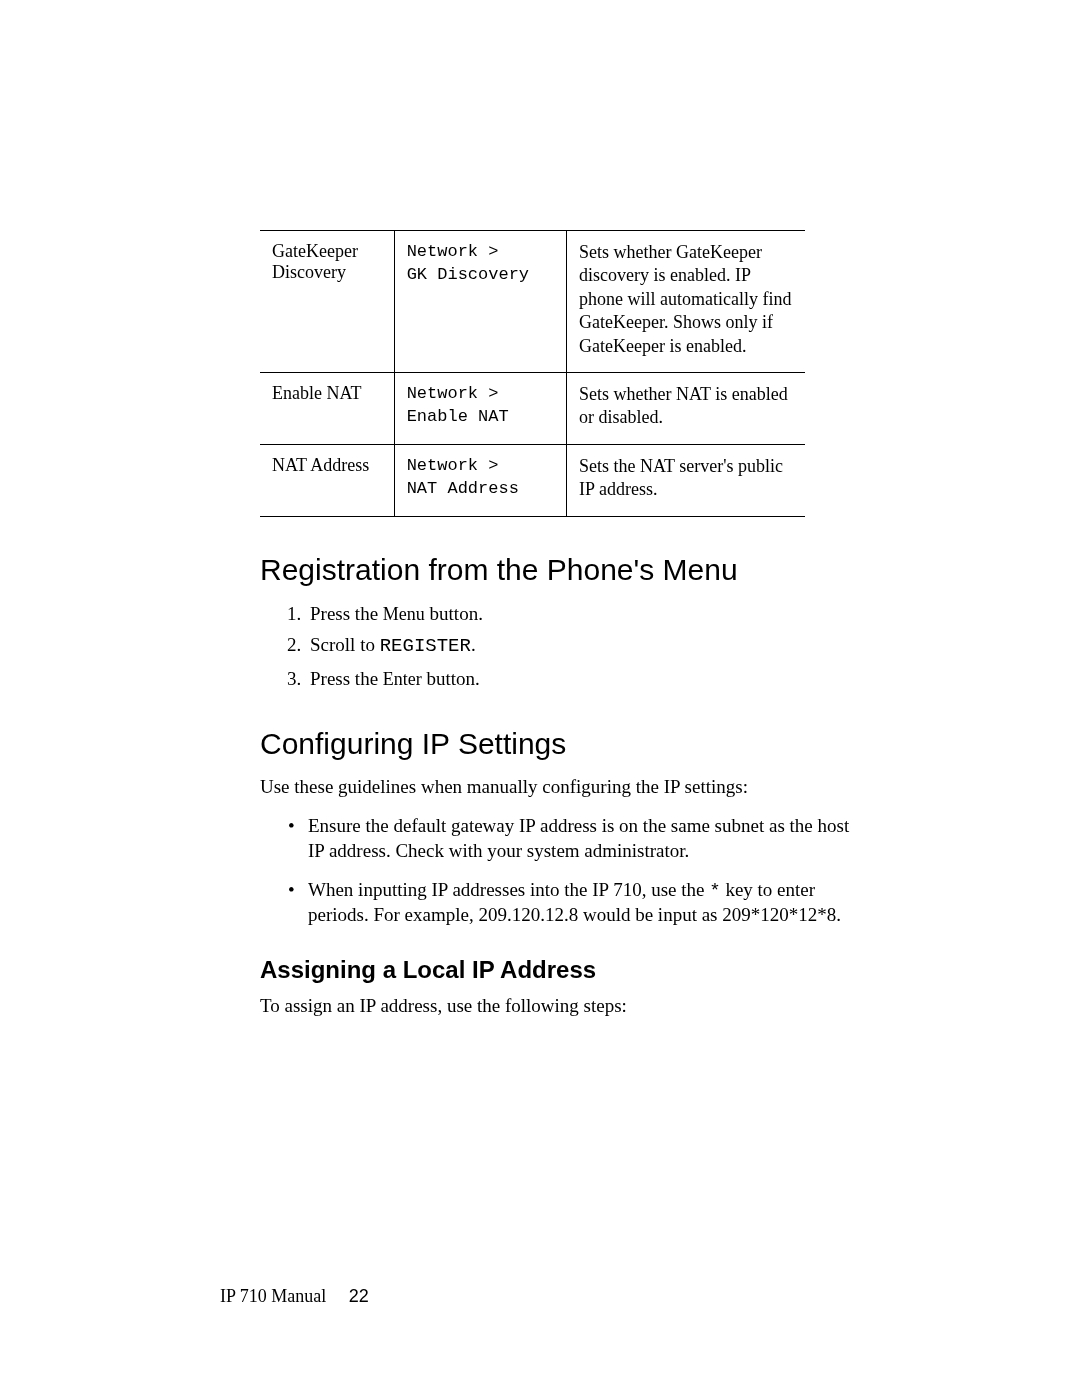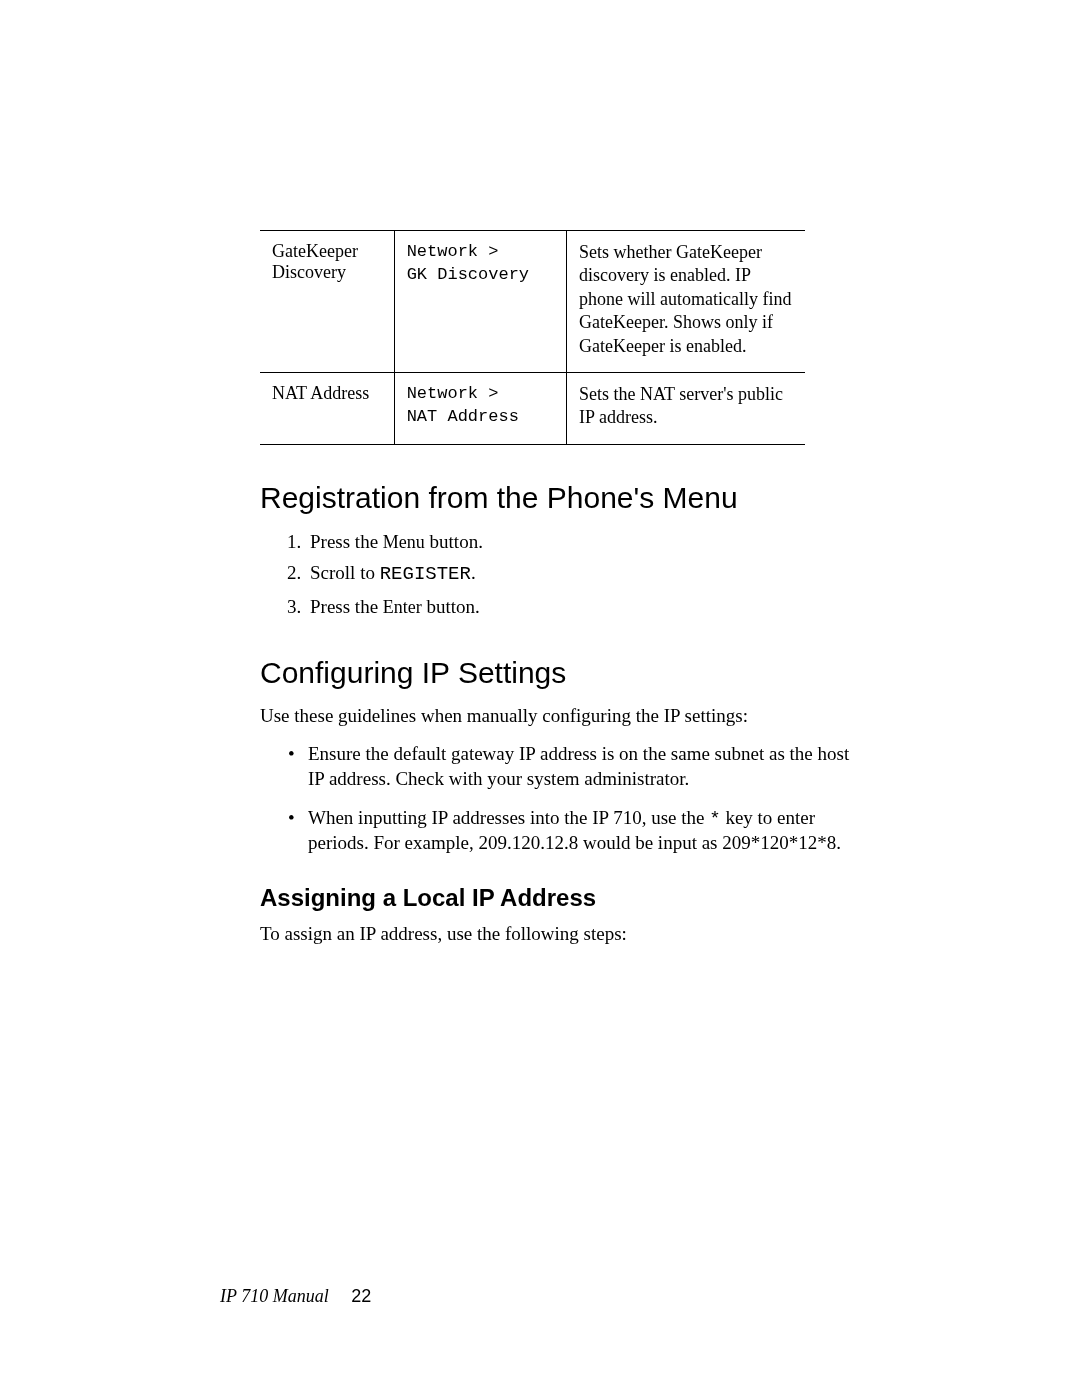--- a/index.html
+++ b/index.html
@@ -100,21 +100,20 @@
     font-size: 24px;
     margin: 28px 0 10px 0;
   }
   .footer {
     position: absolute;
     bottom: 90px;
     left: 220px;
     font-size: 18px;
   }
   .footer .manual {
-    font-style: italic;
     font-family: "Times New Roman", Times, serif;
   }
   .footer .pagenum {
     font-family: Arial, Helvetica, sans-serif;
     font-style: normal;
     margin-left: 18px;
   }
 </style>
 </head>
 <body>
@@ -123,20 +122,28 @@
 
   <table class="settings">
     <tbody>
         <tr>
       <td class="col1">GateKeeper Discovery</td>
       <td class="col2">
         <span>Network &gt;</span><br>
         <span>GK Discovery</span>
       </td>
       <td class="col3">Sets whether GateKeeper discovery is enabled. IP phone will automatically find GateKeeper. Shows only if GateKeeper is enabled.</td>
+    </tr>
+    <tr>
+      <td class="col1">Enable NAT</td>
+      <td class="col2">
+        <span>Network &gt;</span><br>
+        <span>Enable NAT</span>
+      </td>
+      <td class="col3">Sets whether NAT is enabled or disabled.</td>
     </tr>
     <tr>
       <td class="col1">NAT Address</td>
       <td class="col2">
         <span>Network &gt;</span><br>
         <span>NAT Address</span>
       </td>
       <td class="col3">Sets the NAT server's public IP address.</td>
     </tr>
   </tbody>

